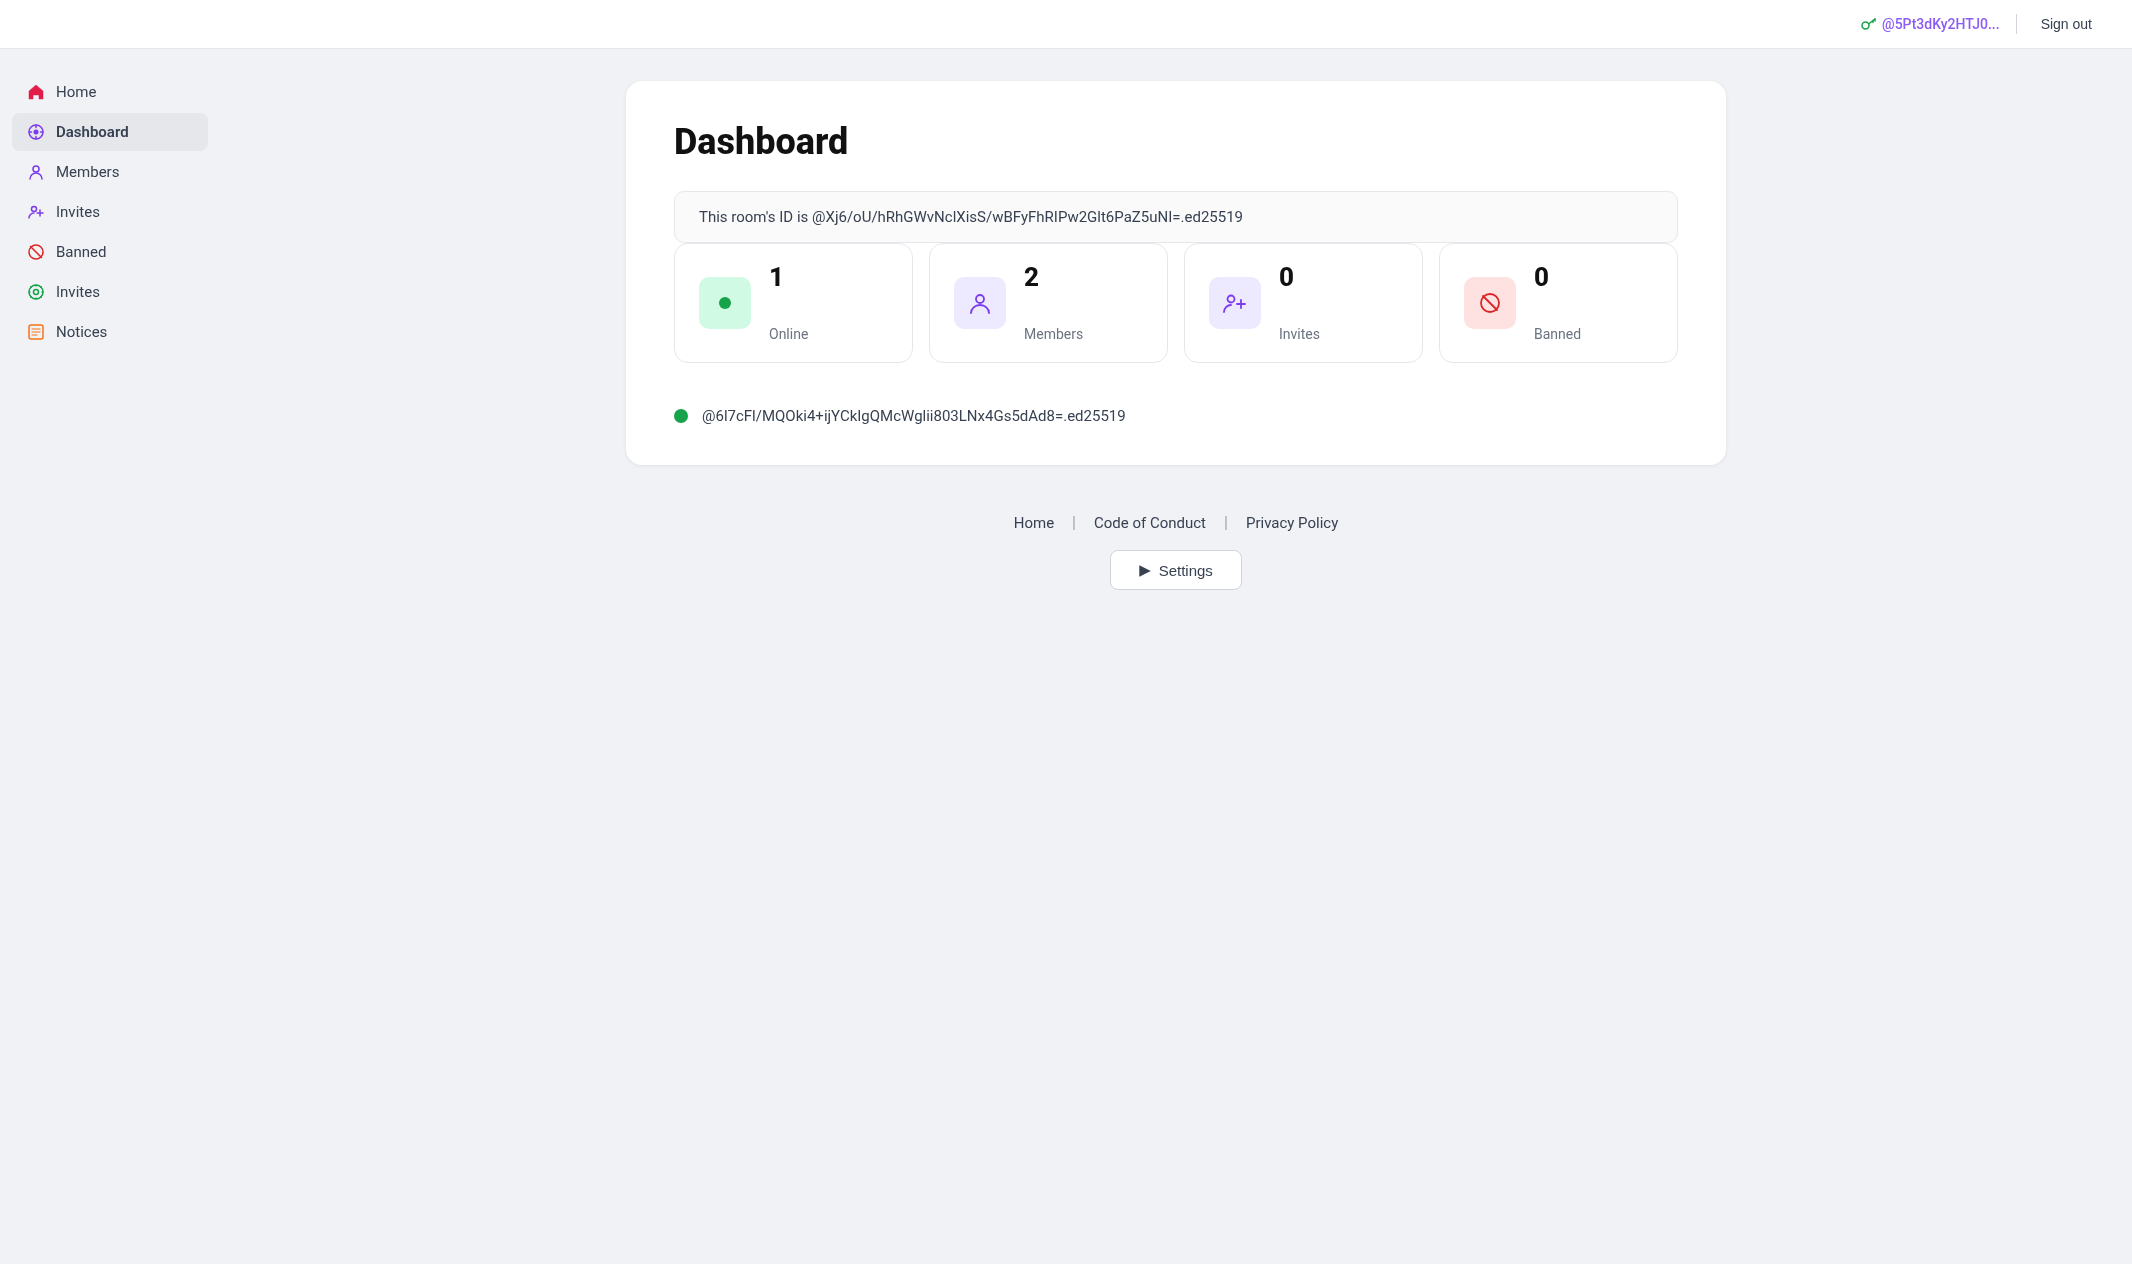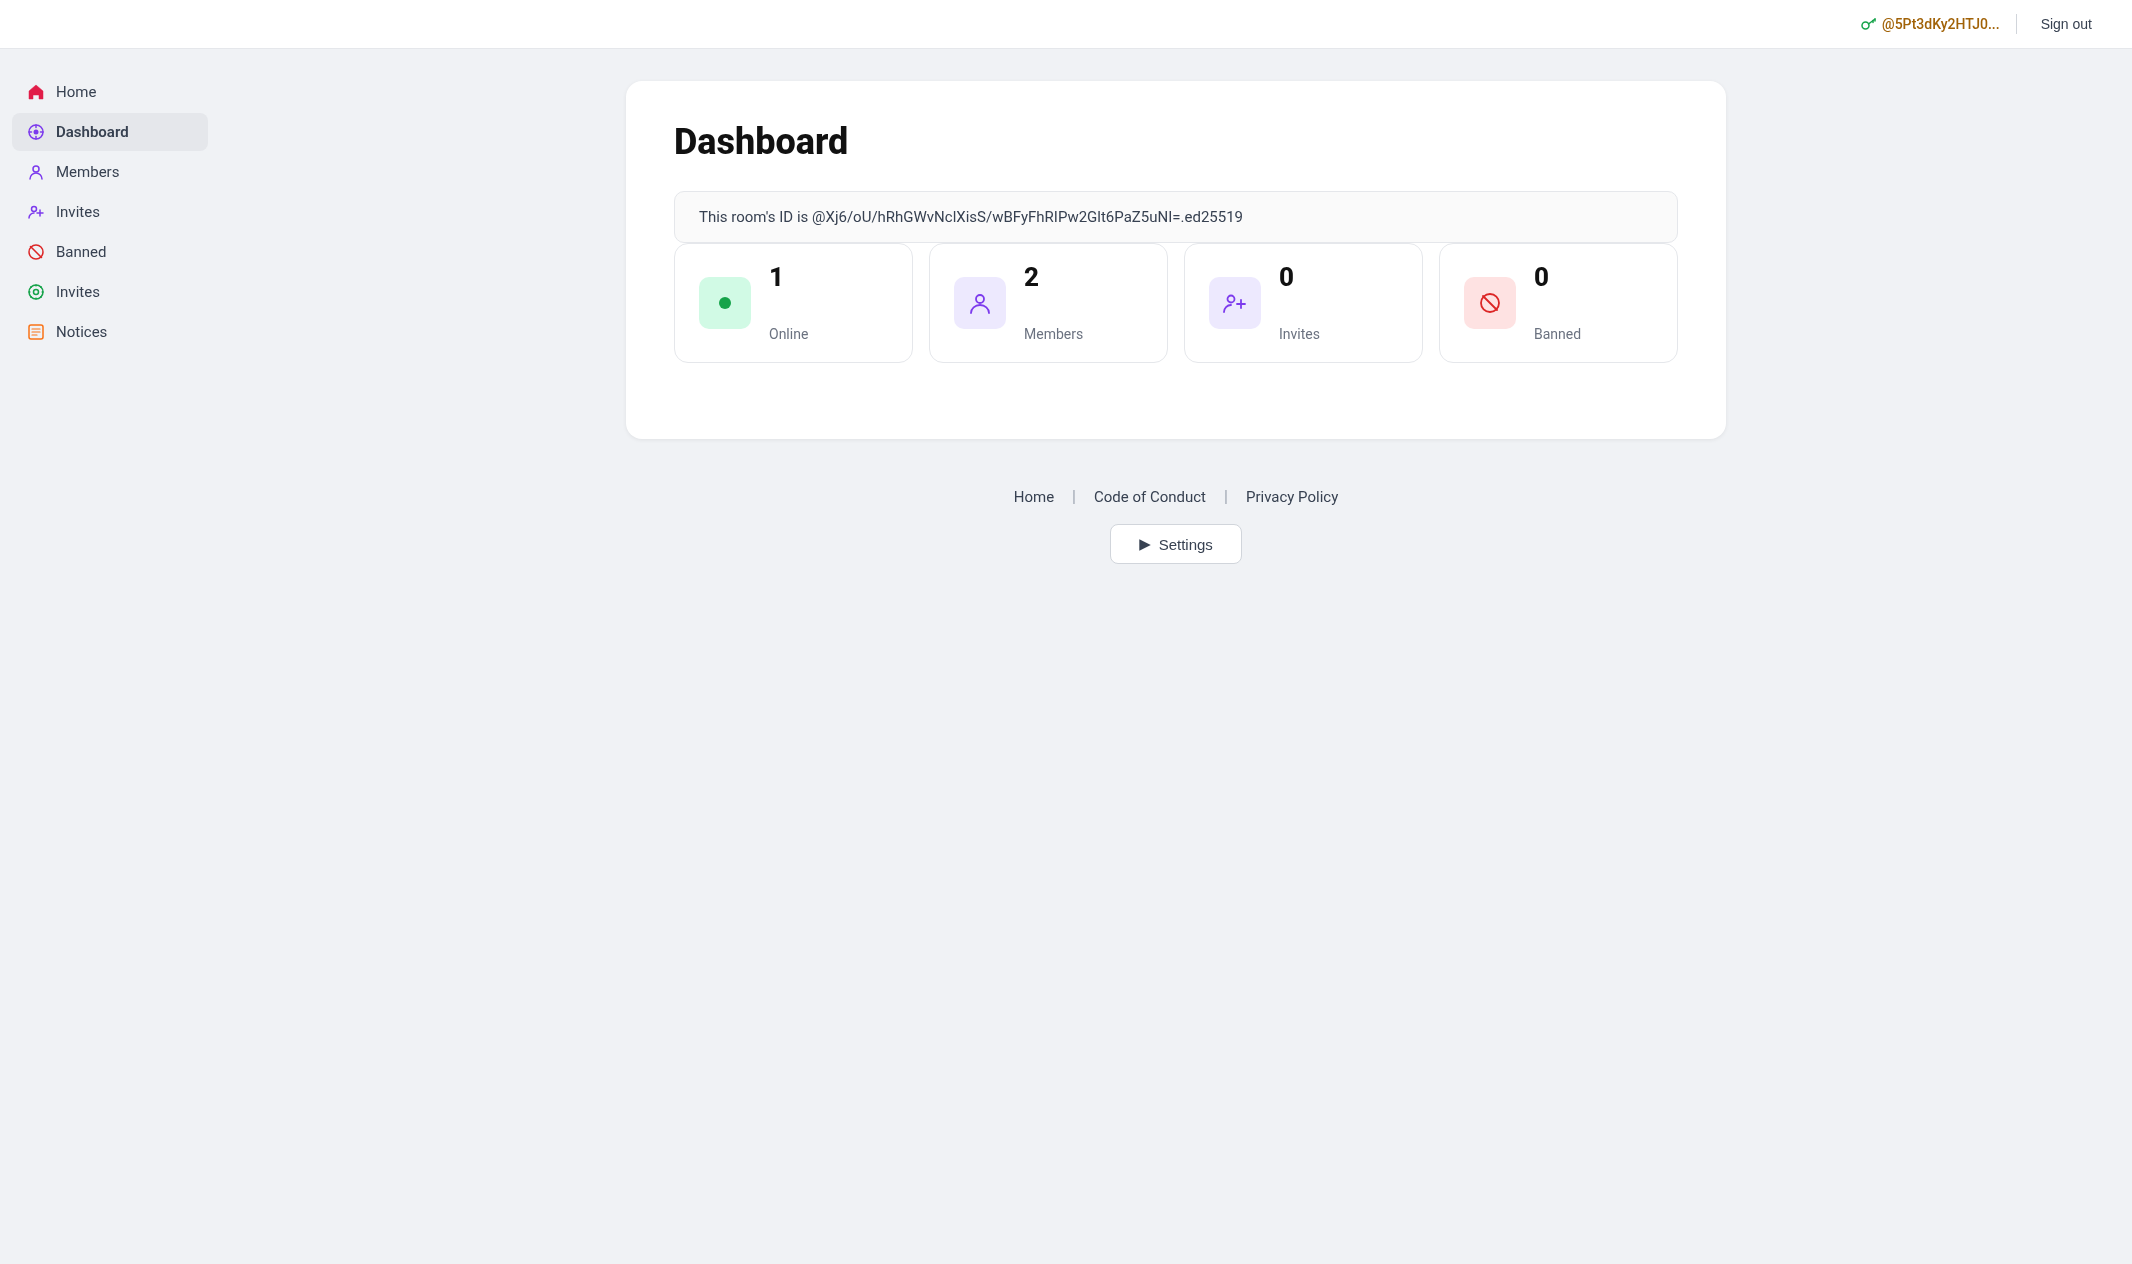--- a/index.html
+++ b/index.html
@@ -17,21 +17,21 @@
       align-items: center;
       padding: 12px 32px;
       background: #fff;
       border-bottom: 1px solid #e5e7eb;
       gap: 16px;
     }
     .topbar-user {
       display: flex;
       align-items: center;
       gap: 6px;
-      color: #a16207;
+      color: #8b5cf6;
       font-size: 14px;
       font-weight: 500;
     }
     .topbar-divider {
       width: 1px;
       height: 20px;
       background: #d1d5db;
     }
     .signout-btn {
       background: none;
@@ -377,20 +377,24 @@
             </svg>
           </div>
           <div>
             <div class="stat-number">0</div>
             <div class="stat-label">Banned</div>
           </div>
         </div>
 
       </div>
 
+      <div class="online-section">
+        <div class="online-dot"></div>
+        <span class="online-id">@6l7cFl/MQOki4+ijYCkIgQMcWglii803LNx4Gs5dAd8=.ed25519</span>
+      </div>
 
     </div>
 
     <div class="footer">
       <div class="footer-links">
         <a class="footer-link">Home</a>
         <span class="footer-sep">|</span>
         <a class="footer-link">Code of Conduct</a>
         <span class="footer-sep">|</span>
         <a class="footer-link">Privacy Policy</a>

